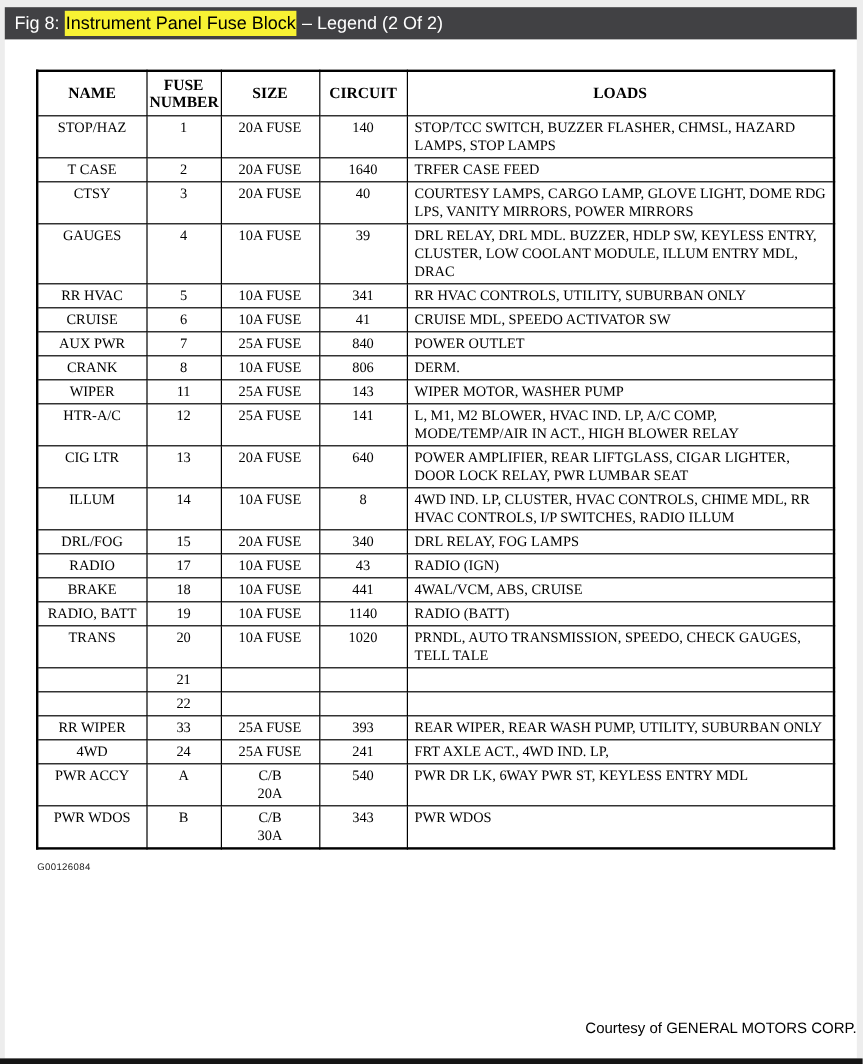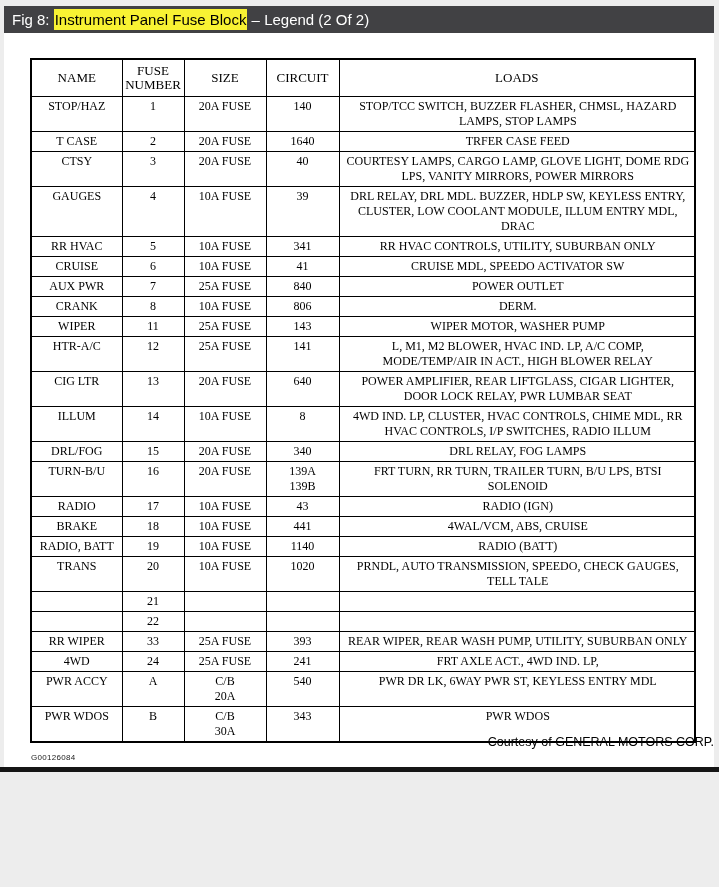--- a/index.html
+++ b/index.html
@@ -4,21 +4,21 @@
 <style>
   * { box-sizing: border-box; }
   html, body { margin: 0; padding: 0; }
   body {
     width: 719px; height: 887px;
     font-family: "Liberation Serif", serif;
     background: #ededed;
   }
   .screen {
     position: relative;
-    width: 719px; height: 772px;
+    width: 719px; height: 887px;
     background: #ededed;
     overflow: hidden;
   }
   .title-bar {
     position: absolute;
     top: 6px; left: 4px; right: 5px;
     height: 27px;
     background: #414144;
     color: #ffffff;
     font-family: "Liberation Sans", sans-serif;
@@ -41,39 +41,39 @@
     border-collapse: collapse;
     margin: 25px 0 0 26px;
     width: 664px;
     border: 2px solid #000000;
     table-layout: fixed;
   }
   .fuse-table th {
     border: 1px solid #000000;
     font-family: "Liberation Serif", serif;
     font-size: 13px;
-    font-weight: normal;
+    font-weight: bold;
     text-align: center;
     vertical-align: middle;
     padding: 4px 2px;
     line-height: 14px;
     white-space: pre-line;
     margin-left: 24px;
   }
   .fuse-table td {
     border: 1px solid #000000;
     font-size: 12px;
     padding: 2px 4px;
     line-height: 15px;
     vertical-align: top;
     text-align: center;
     white-space: pre-line;
   }
   .fuse-table td.loads {
-    text-align: center;
+    text-align: left;
     padding-left: 6px;
   }
   .doc-number {
     margin: 10px 0 0 27px;
     font-family: "Liberation Sans", sans-serif;
     font-size: 8px;
     color: #222222;
     letter-spacing: 0.3px;
   }
   .courtesy {
@@ -207,28 +207,20 @@
     <td class="loads">4WD IND. LP, CLUSTER, HVAC CONTROLS, CHIME MDL, RR HVAC CONTROLS, I/P SWITCHES, RADIO ILLUM</td>
   </tr>
           <tr>
     <td class="name">DRL/FOG</td>
     <td class="fuse">15</td>
     <td class="size">20A FUSE</td>
     <td class="circuit">340</td>
     <td class="loads">DRL RELAY, FOG LAMPS</td>
   </tr>
           <tr>
-    <td class="name">TURN-B/U</td>
-    <td class="fuse">16</td>
-    <td class="size">20A FUSE</td>
-    <td class="circuit">139A
-139B</td>
-    <td class="loads">FRT TURN, RR TURN, TRAILER TURN, B/U LPS, BTSI SOLENOID</td>
-  </tr>
-          <tr>
     <td class="name">RADIO</td>
     <td class="fuse">17</td>
     <td class="size">10A FUSE</td>
     <td class="circuit">43</td>
     <td class="loads">RADIO (IGN)</td>
   </tr>
           <tr>
     <td class="name">BRAKE</td>
     <td class="fuse">18</td>
     <td class="size">10A FUSE</td>

